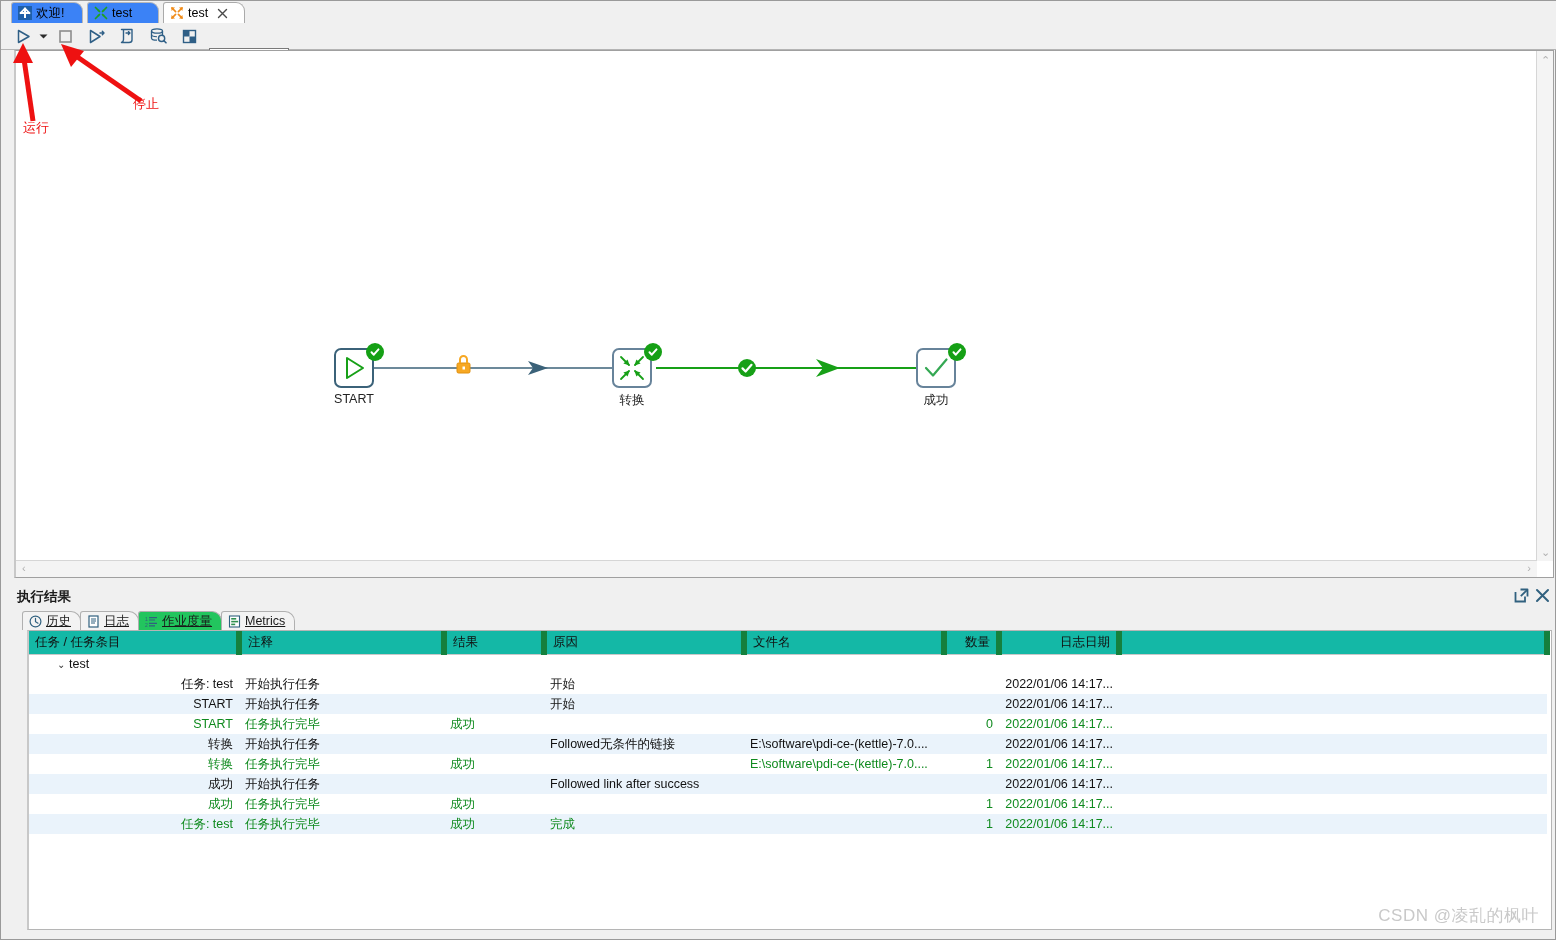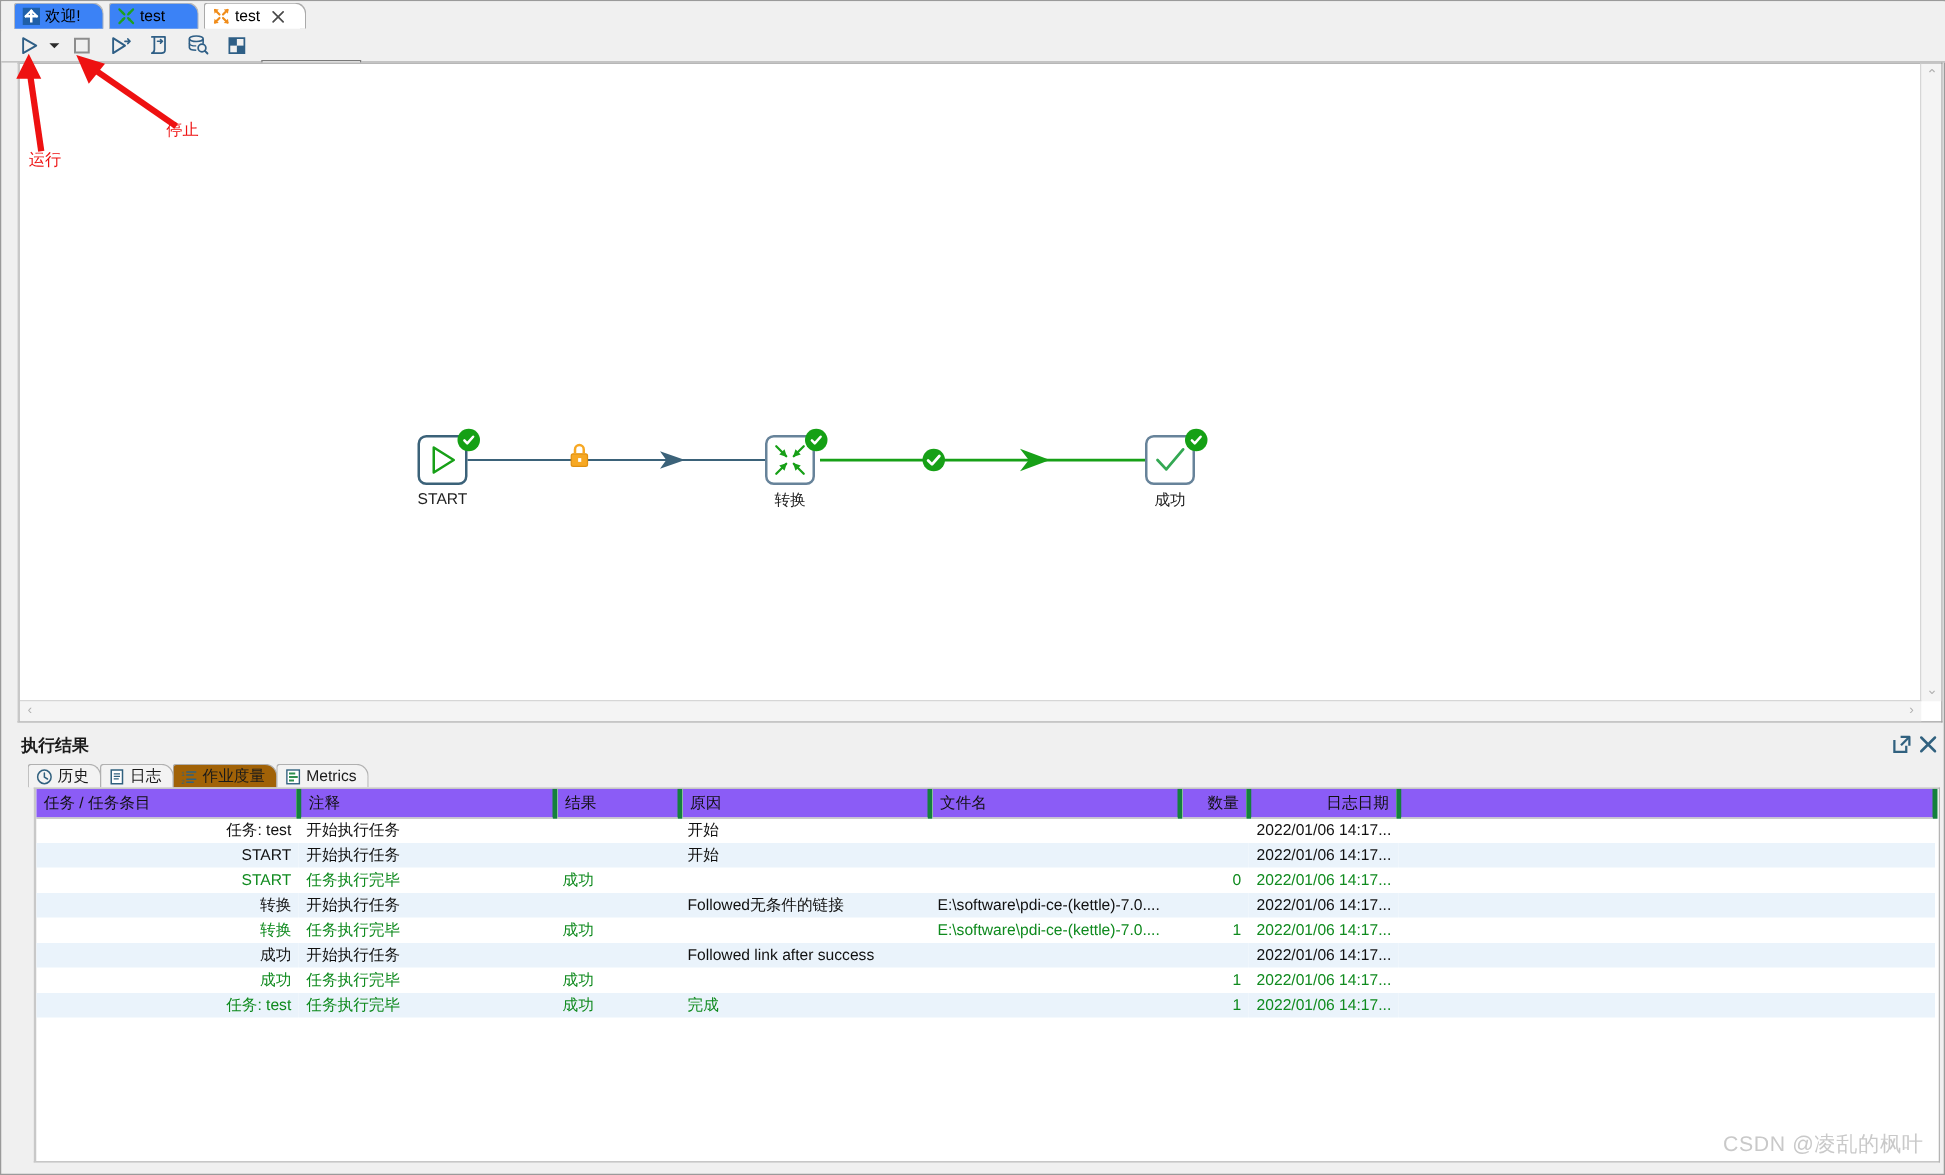--- a/index.html
+++ b/index.html
@@ -195,35 +195,36 @@
     display: flex; gap: 6px; align-items: center;
   }
   .ptool { width: 15px; height: 15px; display: block; cursor: default; }
 
   .rtabbar {
     position: absolute;
     left: 8px; top: 25px;
     height: 20px;
     display: flex;
     align-items: flex-end;
+    text-decoration: underline;
   }
   .rtab {
     height: 19px;
     display: flex; align-items: center; gap: 4px;
     padding: 0 9px 0 6px;
     border: 1px solid #b0b0b0;
     border-bottom: none;
     border-radius: 3px 10px 0 0;
     background: #f3f3f3;
     font-size: 12.5px;
     box-sizing: border-box;
     margin-right: -1px;
     cursor: default;
   }
-  .rtab.active { background: #a16207; }
+  .rtab.active { background: #22c55e; }
   .rtab-ic { width: 13px; height: 13px; display:block; flex:0 0 13px; }
 
   .table-wrap {
     position: absolute;
     left: 13px; top: 45px;
     width: 1525px; height: 300px;
     background: #ffffff;
     border: 1px solid #b5b5b5;
     border-left: 2px solid #c8c8c8;
     box-sizing: border-box;
@@ -233,23 +234,23 @@
     border-collapse: collapse;
     width: 1521px;
     table-layout: fixed;
     font-size: 12.5px;
   }
   table.grid th {
     height: 23px;
     font-weight: normal;
     text-align: left;
     padding: 0 6px;
-    border-right: 4px solid #15803d;
+    border-right: 6px solid #15803d;
     border-bottom: 1px solid #c8c8c8;
-    background: #8b5cf6;
+    background: #14b8a6;
     color: #111;
     box-sizing: border-box;
     white-space: nowrap;
     overflow: hidden;
   }
   table.grid th.num { text-align: right; }
   table.grid td {
     height: 20px;
     padding: 0 6px;
     box-sizing: border-box;
@@ -583,20 +584,30 @@
             <th>结果</th>
             <th>原因</th>
             <th>文件名</th>
             <th class="num">数量</th>
             <th class="num">日志日期</th>
             <th></th>
           </tr>
         </thead>
         <tbody>
             <tr>
+              <td class="indent1"><span class="twisty">⌄</span>test</td>
+              <td></td>
+              <td></td>
+              <td></td>
+              <td></td>
+              <td class="num"></td>
+              <td class="num"></td>
+              <td></td>
+            </tr>
+            <tr>
               <td class="indent2">任务: test</td>
               <td>开始执行任务</td>
               <td></td>
               <td>开始</td>
               <td></td>
               <td class="num"></td>
               <td class="num">2022/01/06 14:17...</td>
               <td></td>
             </tr>
             <tr class="alt">

